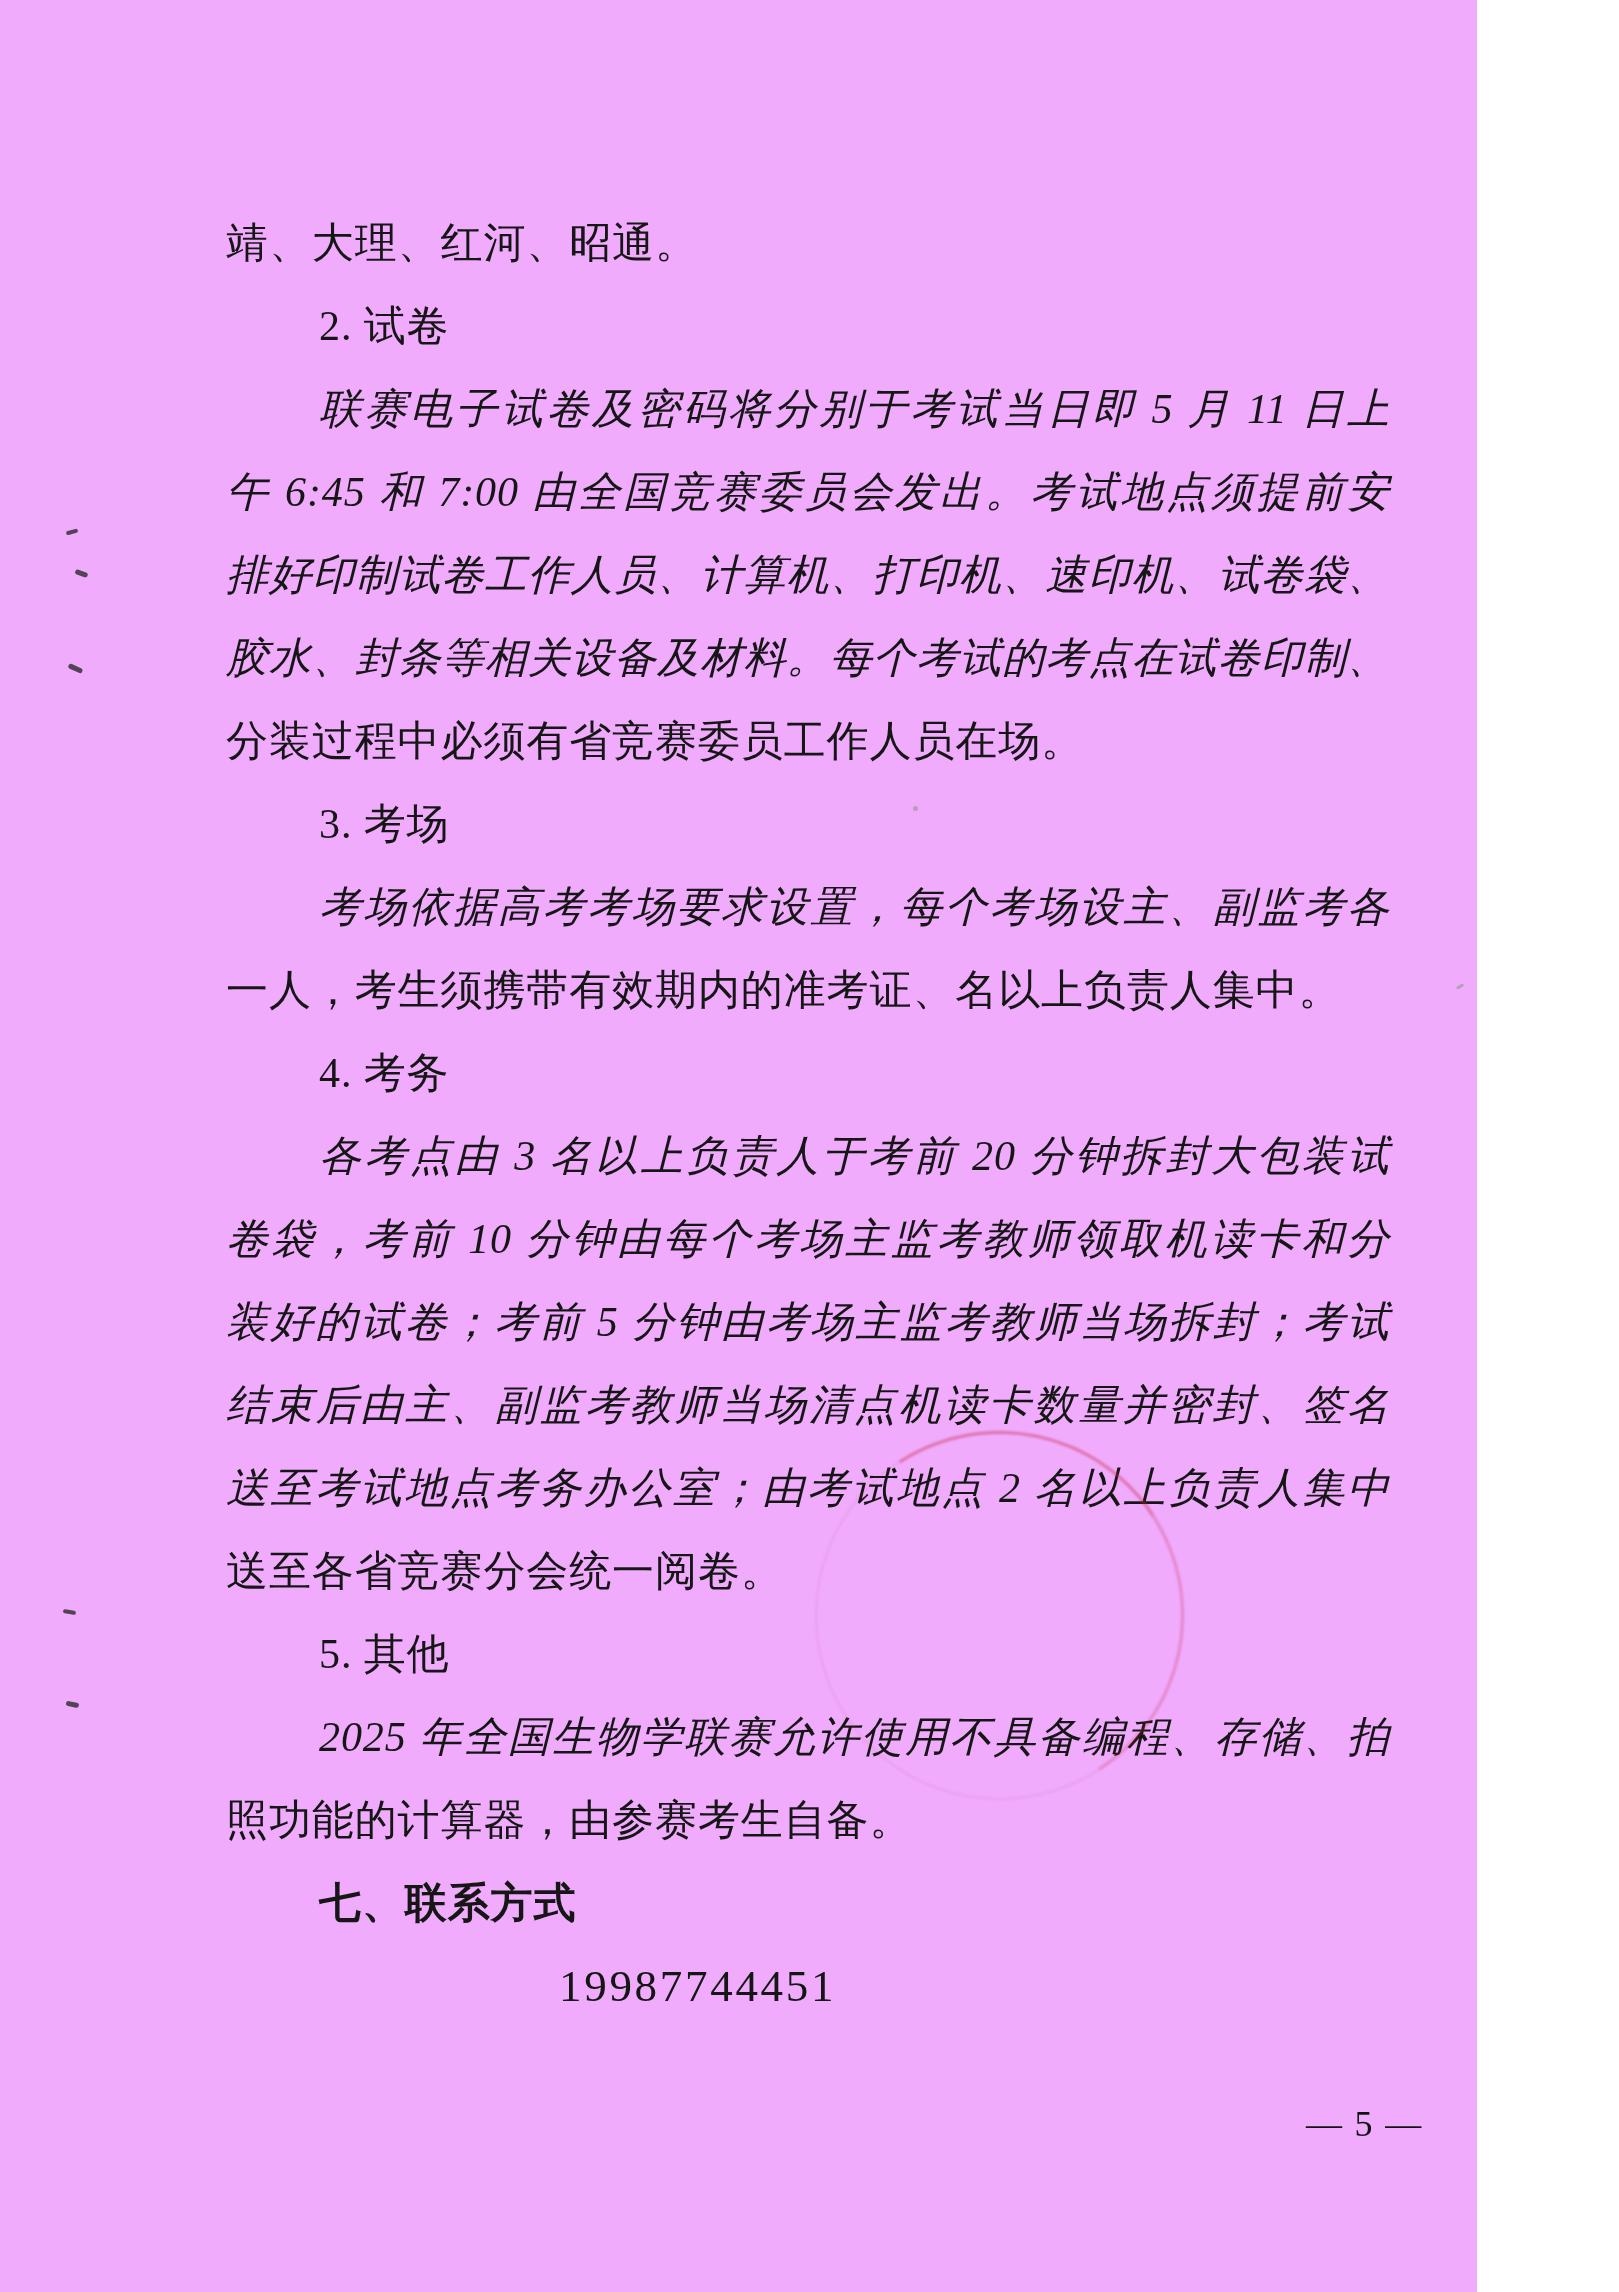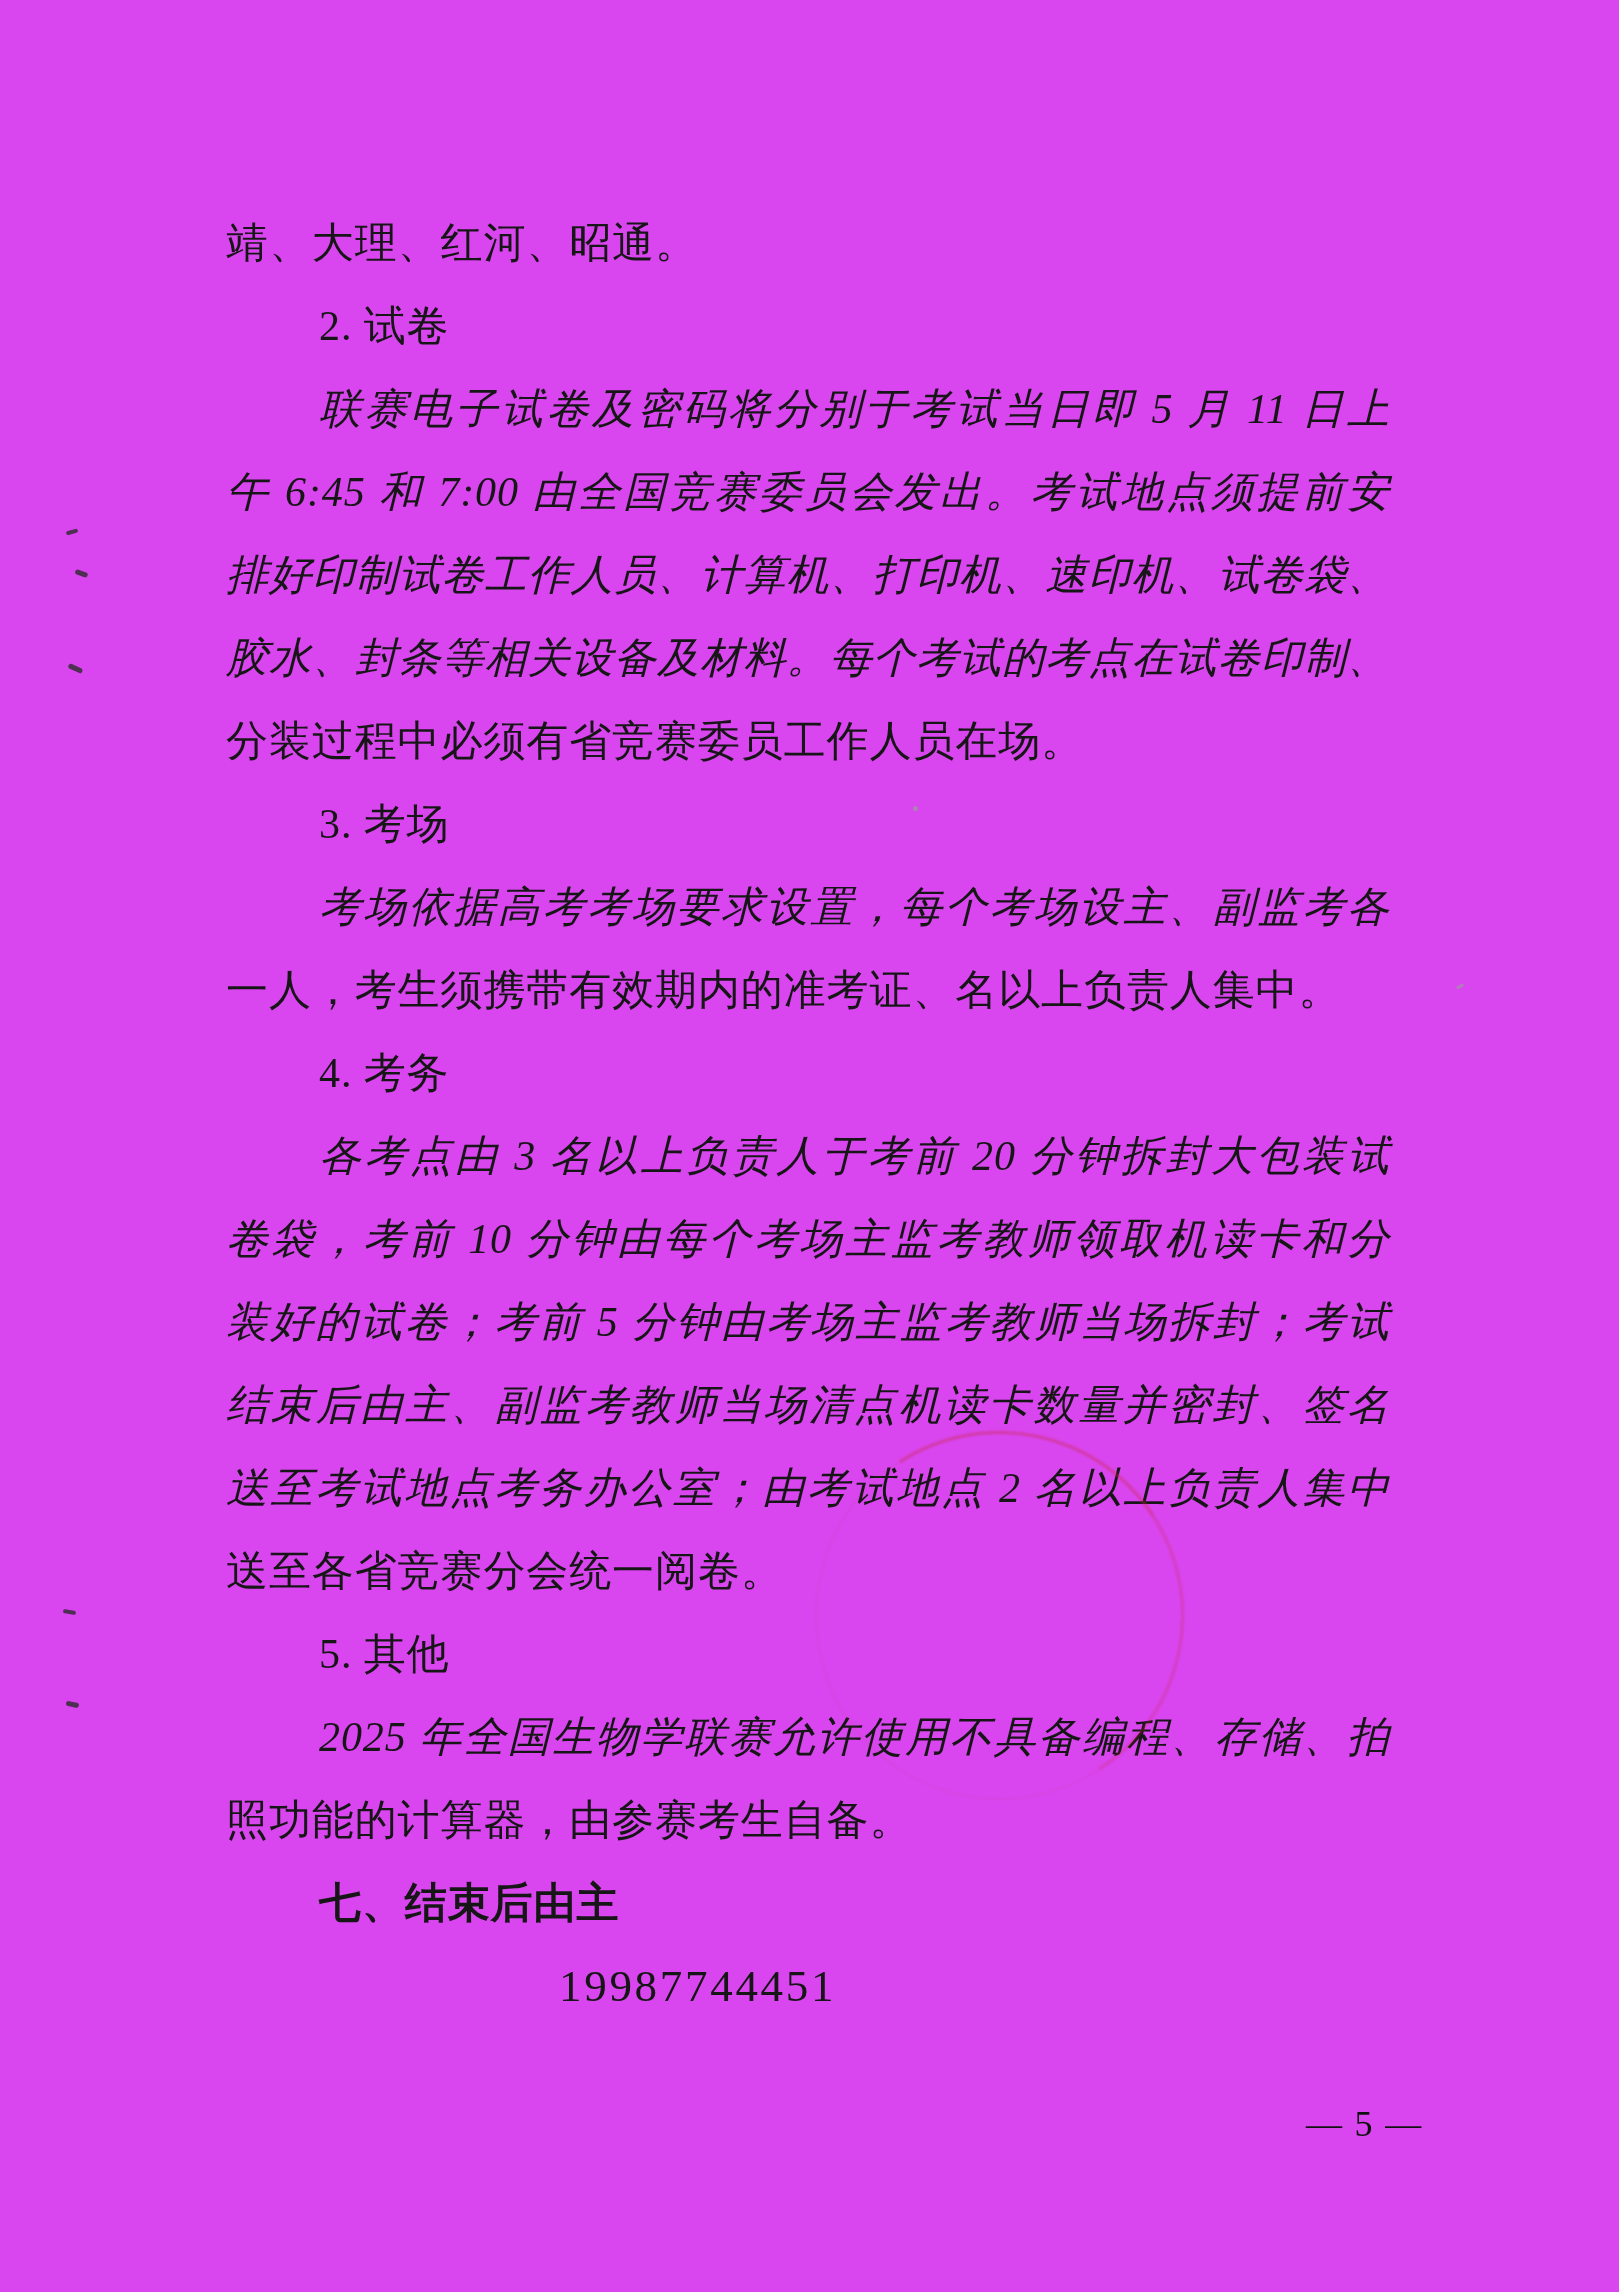--- a/index.html
+++ b/index.html
@@ -1,19 +1,19 @@
 <!DOCTYPE html>
 <html style="font-size:14.3px"><head>
 <meta charset="utf-8">
 <style>
   html,body { margin:0; padding:0; background:#ffffff; }
   .page {
     position:relative;
-    width:1619px; height:2293px;
-    background:#d946ef;
+    width:1477px; height:2293px;
+    background:#f0abfc;
     overflow:hidden;
     font-family:"Liberation Serif","DejaVu Serif",serif;
     color:#161616;
   }
   .textblock {
     position:absolute;
     left:226px; top:202px; width:1164px;
   }
   .line {
     height:83px; line-height:83px;
@@ -89,21 +89,21 @@
       <div class="line indent">4. 考务</div>
       <div class="line indent fill">各考点由 3 名以上负责人于考前 20 分钟拆封大包装试</div>
       <div class="line fill">卷袋，考前 10 分钟由每个考场主监考教师领取机读卡和分</div>
       <div class="line fill">装好的试卷；考前 5 分钟由考场主监考教师当场拆封；考试</div>
       <div class="line fill">结束后由主、副监考教师当场清点机读卡数量并密封、签名</div>
       <div class="line fill">送至考试地点考务办公室；由考试地点 2 名以上负责人集中</div>
       <div class="line">送至各省竞赛分会统一阅卷。</div>
       <div class="line indent">5. 其他</div>
       <div class="line indent fill">2025 年全国生物学联赛允许使用不具备编程、存储、拍</div>
       <div class="line">照功能的计算器，由参赛考生自备。</div>
-      <div class="line indent bold">七、结束后由主</div>
+      <div class="line indent bold">七、联系方式</div>
       <div class="line phone">19987744451</div>
     </div>
 
   <div class="page-number">— 5 —</div>
 
   <div class="stamp">
     <div class="ring"></div>
     <div class="arc"></div>
   </div>
 

